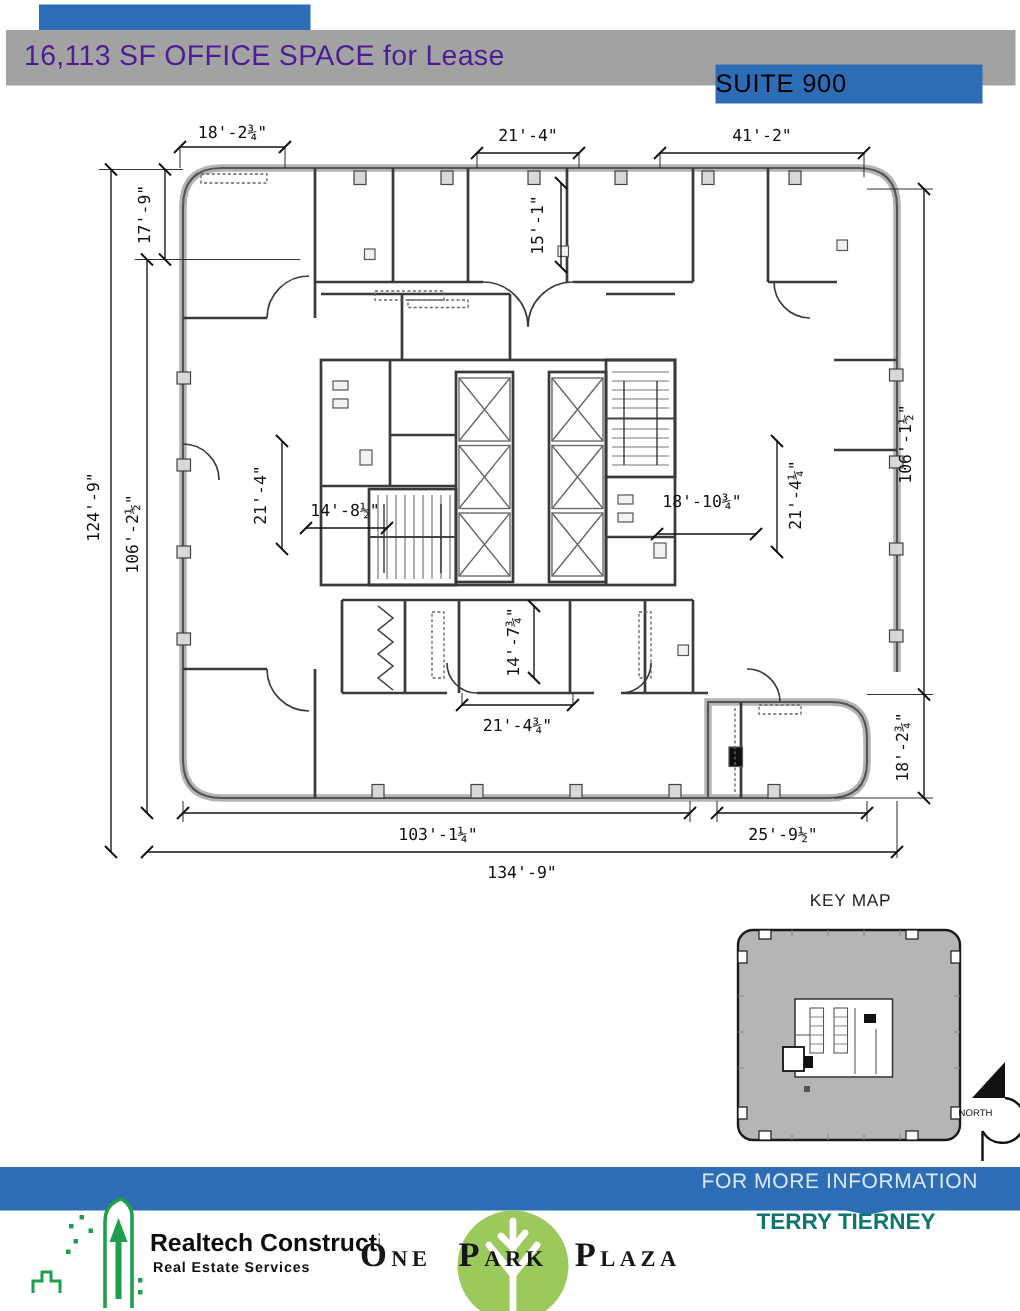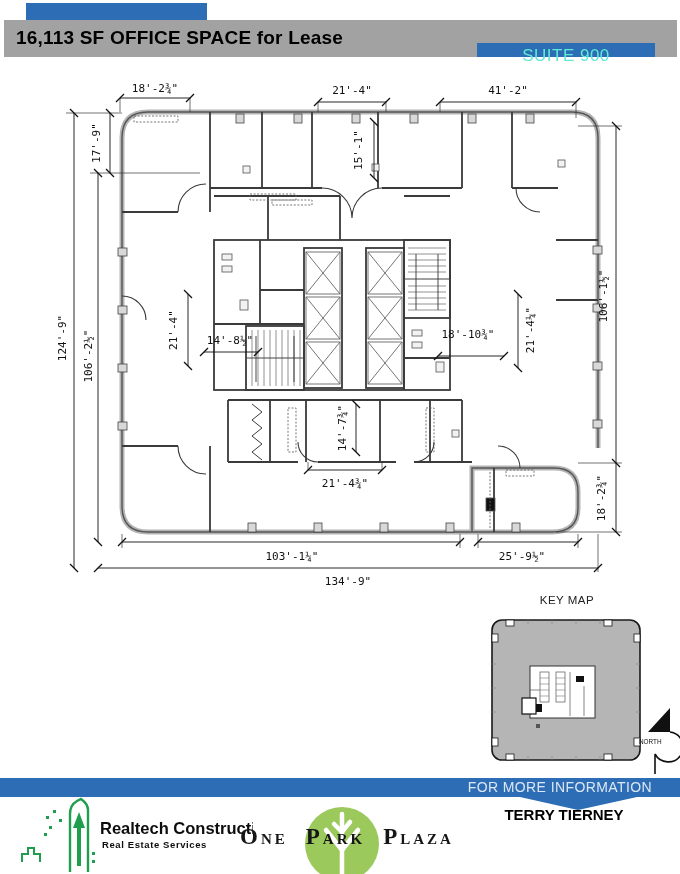--- a/index.html
+++ b/index.html
@@ -1,45 +1,45 @@
 <!DOCTYPE html>
 <html><head>
 <meta charset="utf-8">
 <style>
   html,body{margin:0;padding:0;background:#fff;}
   #page{position:relative;width:680px;height:874px;background:#fff;overflow:hidden;
         font-family:"Liberation Sans",sans-serif;}
   
   .top-accent{position:absolute;left:26px;top:3px;width:181px;height:17px;background:#2d6db5;}
   .title-bar{position:absolute;left:4px;top:20px;width:673px;height:37px;background:#a2a2a2;}
-  .title-bar .t{position:absolute;left:12px;top:7px;font-size:19px;font-weight:bold;color:#000000;letter-spacing:.2px;}
-  .suite-badge{position:absolute;left:477px;top:43px;width:178px;height:14px;background:#2d6db5;
-               color:#5eead4;font-size:17px;text-align:center;line-height:26px;letter-spacing:.5px;}
+  .title-bar .t{position:absolute;left:12px;top:7px;font-size:19px;font-weight:normal;color:#4c1d95;letter-spacing:.2px;}
+  .suite-badge{position:absolute;left:477px;top:43px;width:178px;height:26px;background:#2d6db5;
+               color:#000000;font-size:17px;line-height:26px;letter-spacing:.5px;}
   
   #plan{position:absolute;left:0;top:0;width:680px;height:592px;}
   .dimtxt{font-family:"DejaVu Sans Mono",monospace;font-size:11px;fill:#111;}
   
   #keymap{position:absolute;left:478px;top:590px;width:202px;height:182px;}
   .km-label{font-family:"Liberation Sans",sans-serif;font-size:11.5px;fill:#222;letter-spacing:.5px;}
   #north{position:absolute;left:638px;top:692px;width:42px;height:84px;}
   .north-label{font-family:"Liberation Sans",sans-serif;font-size:6.4px;fill:#111;}
   
-  .info-bar{position:absolute;left:0;top:778px;width:680px;height:19px;background:#2d6db5;}
+  .info-bar{position:absolute;left:0;top:778px;width:680px;height:29px;background:#2d6db5;}
   .info-bar .t{position:absolute;right:28px;top:1px;font-size:14px;color:#dde7f3;letter-spacing:.4px;}
   #chevron{position:absolute;left:0;top:797px;width:680px;height:16px;}
   #realtech{position:absolute;left:18px;top:796px;width:235px;height:78px;}
   .rt-name{font-family:"Liberation Sans",sans-serif;font-weight:bold;font-size:16.5px;fill:#0d0d0d;}
   .rt-tag{font-family:"Liberation Sans",sans-serif;font-weight:bold;font-size:9.5px;fill:#0d0d0d;letter-spacing:.6px;}
   #plaza{position:absolute;left:238px;top:798px;width:210px;height:76px;}
   #plaza svg{position:absolute;left:0;top:0;}
   .plaza-text{position:absolute;left:2px;top:26px;width:206px;display:flex;gap:18px;align-items:baseline;
               font-family:"Liberation Serif",serif;font-weight:bold;color:#161616;}
   .plaza-text span{display:inline-block;text-transform:uppercase;font-size:15px;letter-spacing:3px;}
   .plaza-text span::first-letter{font-size:23px;}
-  .contact{position:absolute;left:460px;top:806px;width:208px;text-align:center;color:#000000;}
+  .contact{position:absolute;left:460px;top:806px;width:208px;text-align:center;color:#0f766e;}
   .contact .n{font-weight:bold;font-size:15px;margin-bottom:3px;}
   .contact .p{font-size:14px;margin-bottom:3px;}
   .contact .e{font-size:14px;}
 </style>
 </head>
 <body>
 
 <div id="page">
 
   <svg id="plan" viewBox="0 0 680 592">

